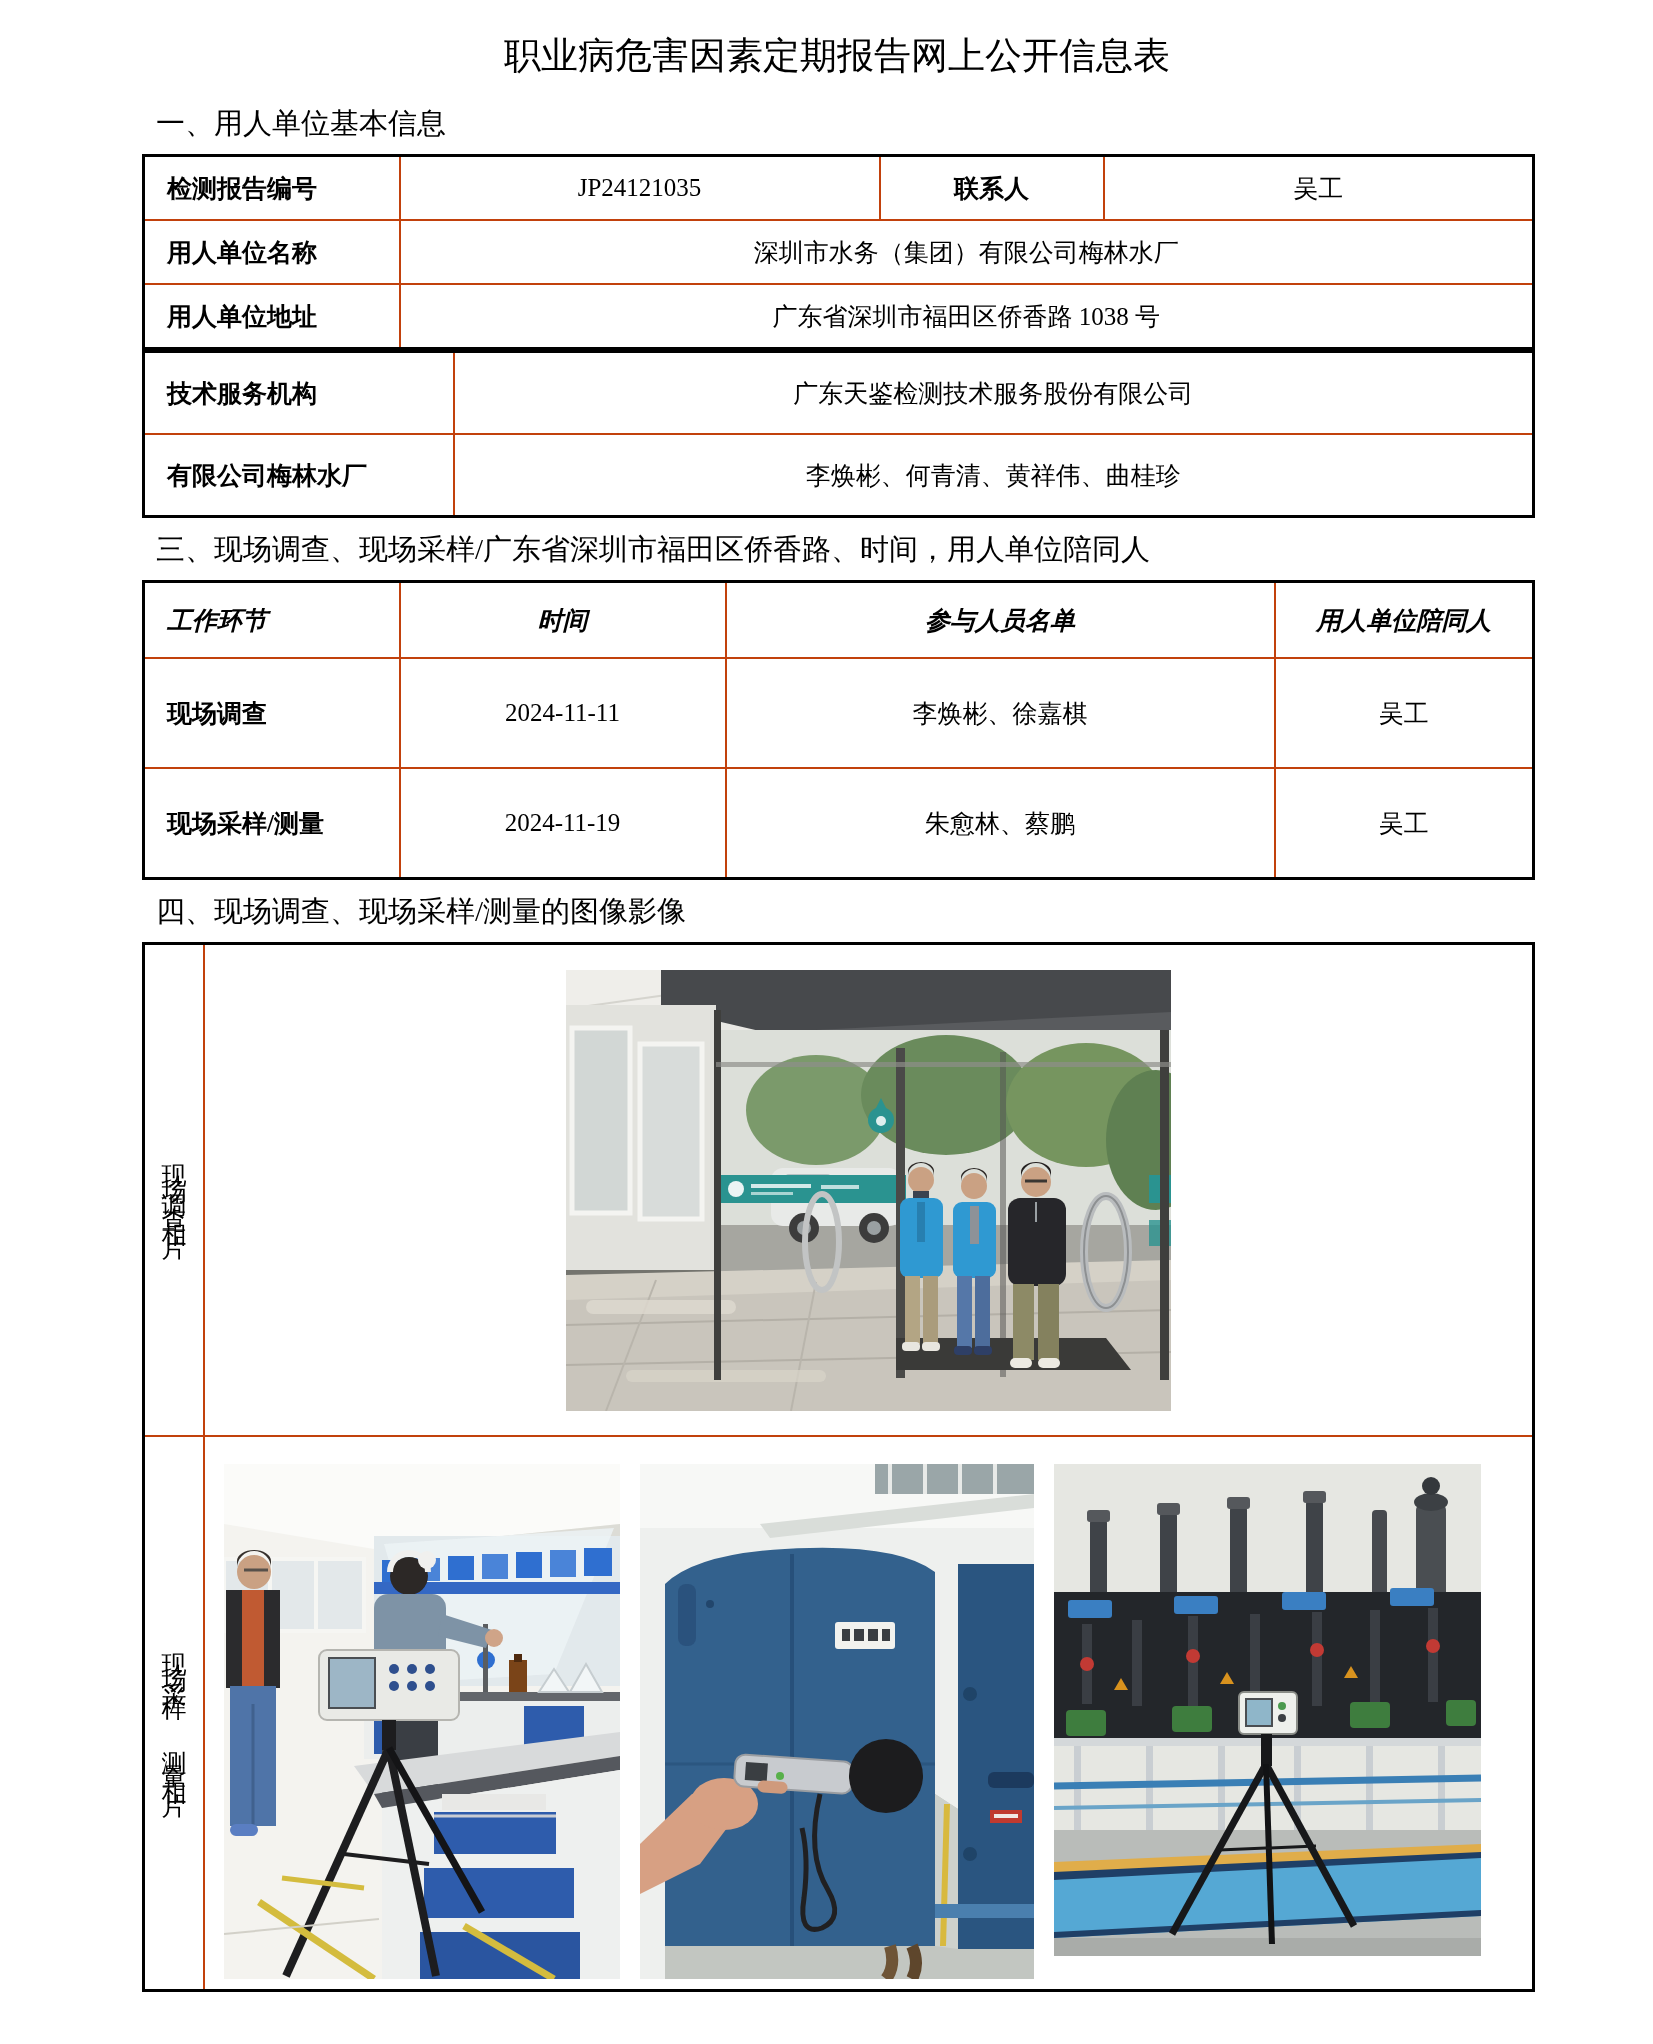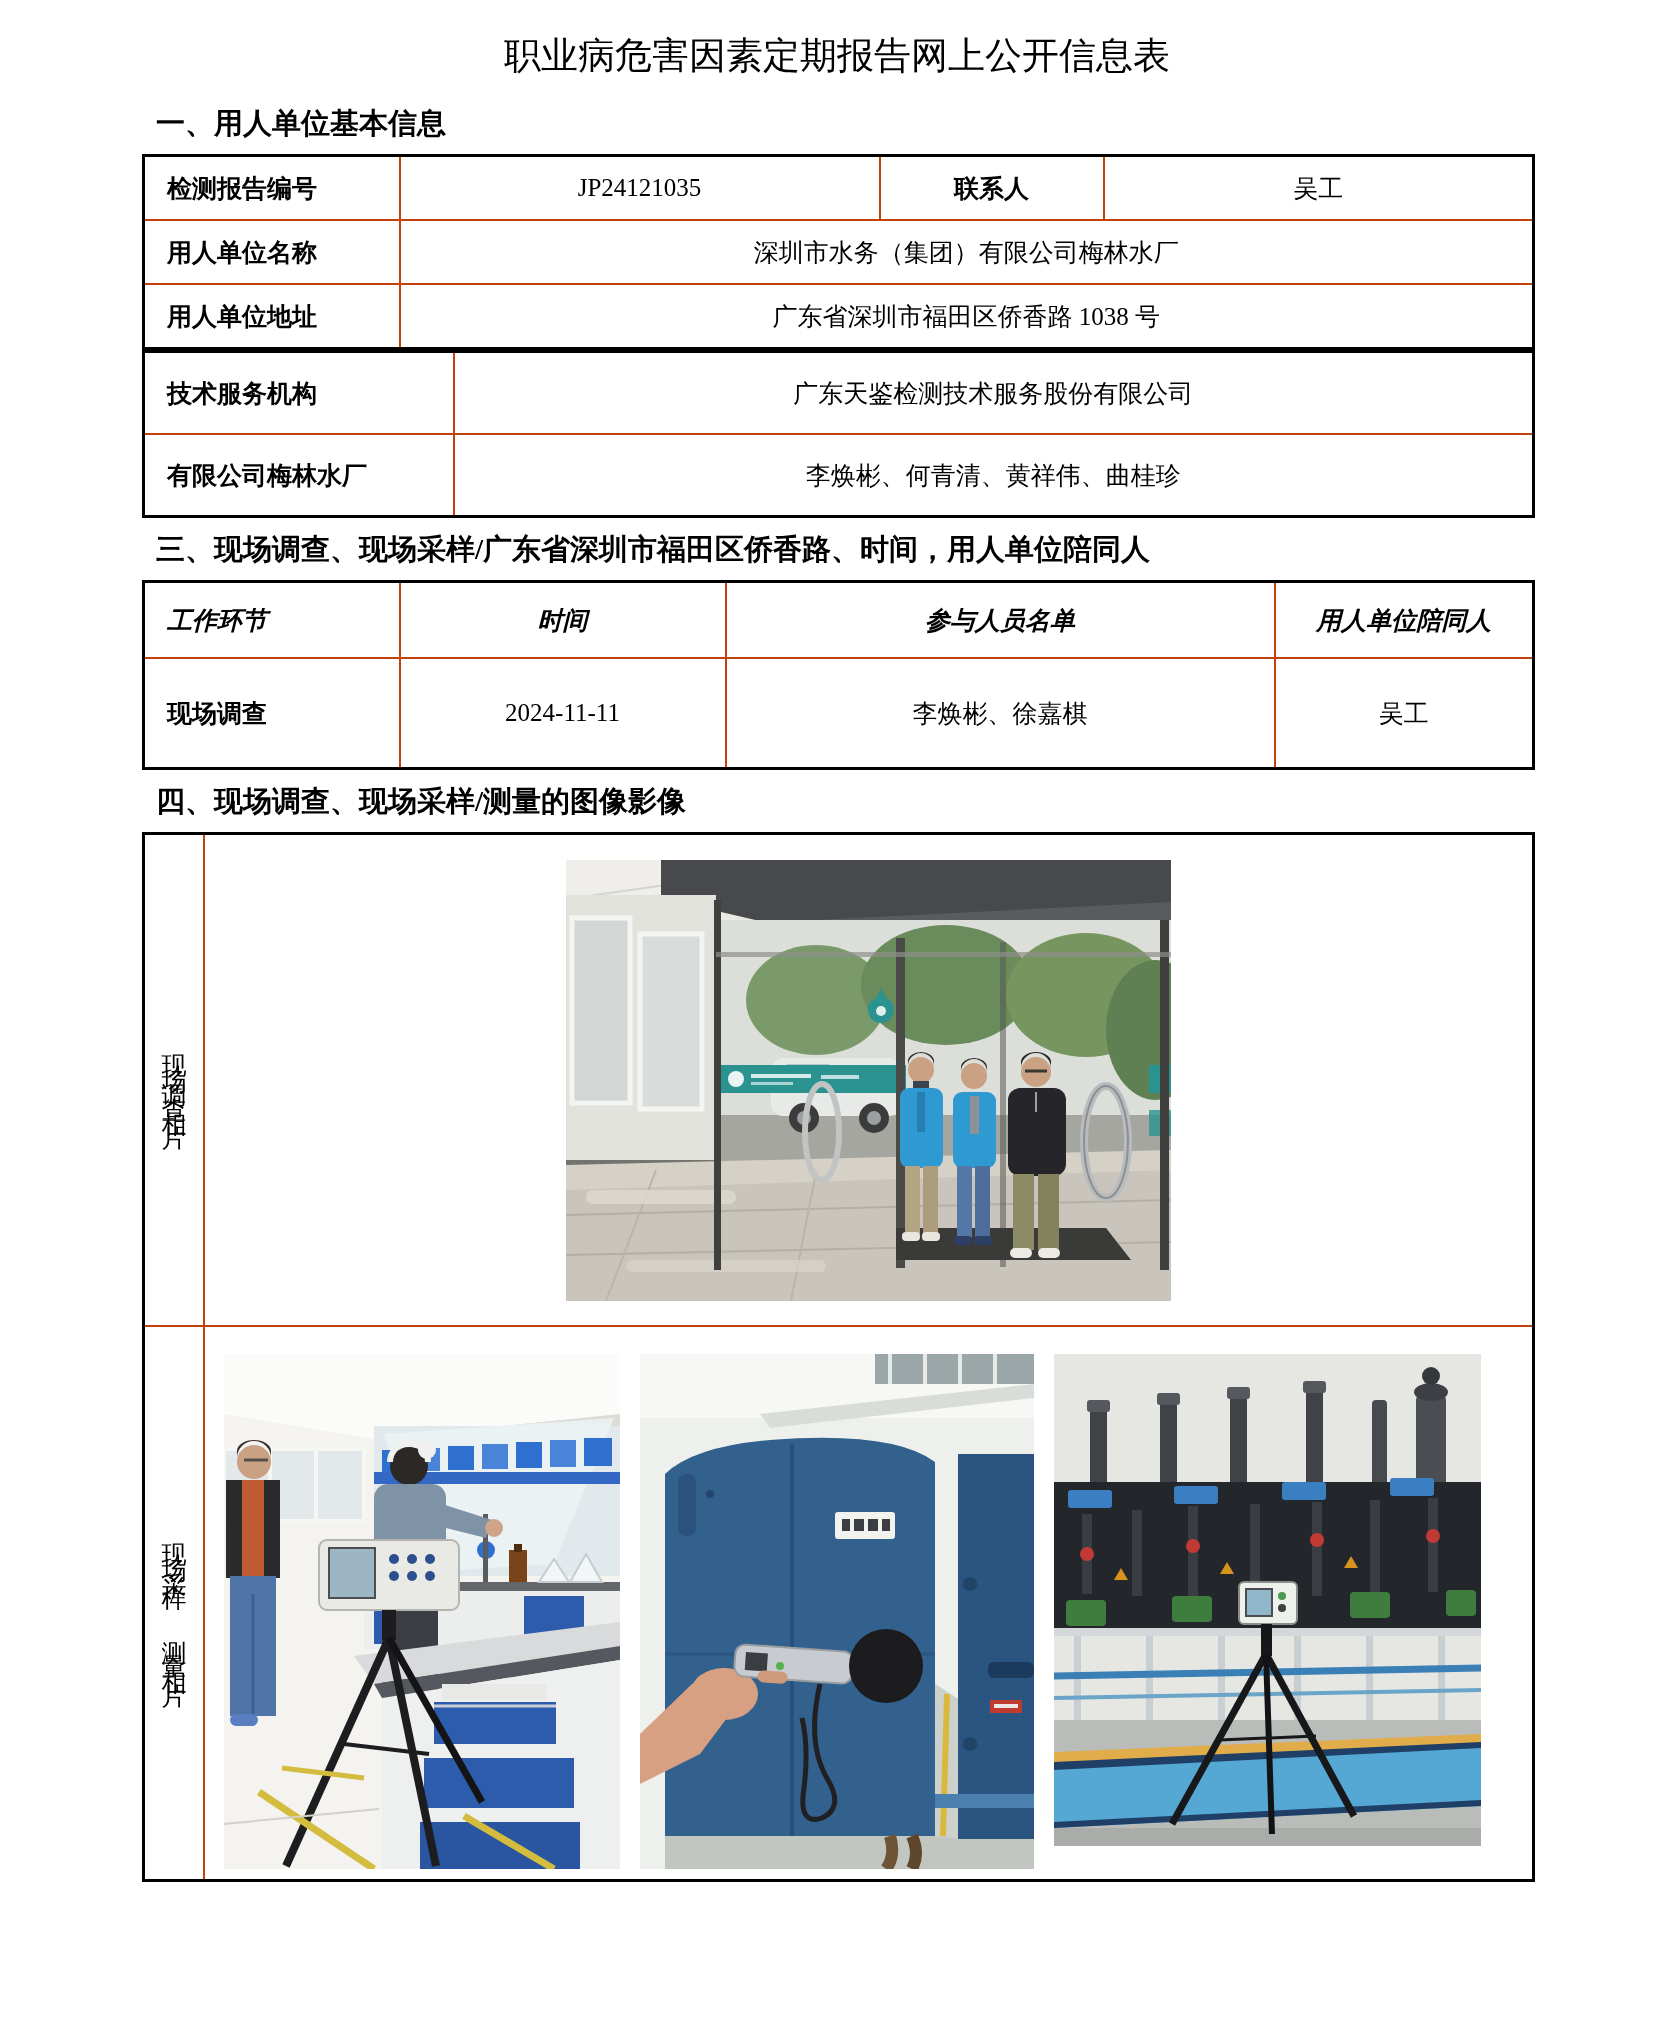--- a/index.html
+++ b/index.html
@@ -11,21 +11,21 @@
   .page{width:1390px;margin-left:142px;}
   .doc-title{
     margin-top:32px;
     text-align:center;
     font-size:37px;
     font-weight:400;
     line-height:1.3;
   }
   .sec-heading{
     font-size:29px;
-    font-weight:700;
+    font-weight:400;
     margin:24px 0 10px 14px;
   }
   .sec-heading.tight{margin-top:12px;}
   table{
     border-collapse:collapse;
     table-layout:fixed;
     width:1390px;
     border:3px solid #000;
   }
   td{
@@ -129,20 +129,26 @@
         <tr>
       <td class="hd lbl">工作环节</td>
       <td class="hd lblc">时间</td>
       <td class="hd lblc">参与人员名单</td>
       <td class="hd lblc">用人单位陪同人</td>
     </tr>
     <tr>
       <td class="rw lbl">现场调查</td>
       <td class="rw">2024-11-11</td>
       <td class="rw">李焕彬、徐嘉棋</td>
+      <td class="rw">吴工</td>
+    </tr>
+    <tr>
+      <td class="rw lbl">现场采样/测量</td>
+      <td class="rw">2024-11-19</td>
+      <td class="rw">朱愈林、蔡鹏</td>
       <td class="rw">吴工</td>
     </tr>
   </tbody>
     </table>
 
   <div class="sec-heading tight">四、现场调查、现场采样/测量的图像影像</div>
   <table class="t4">
     <colgroup>
         <col style="width:60px">
         <col style="width:1330px">

